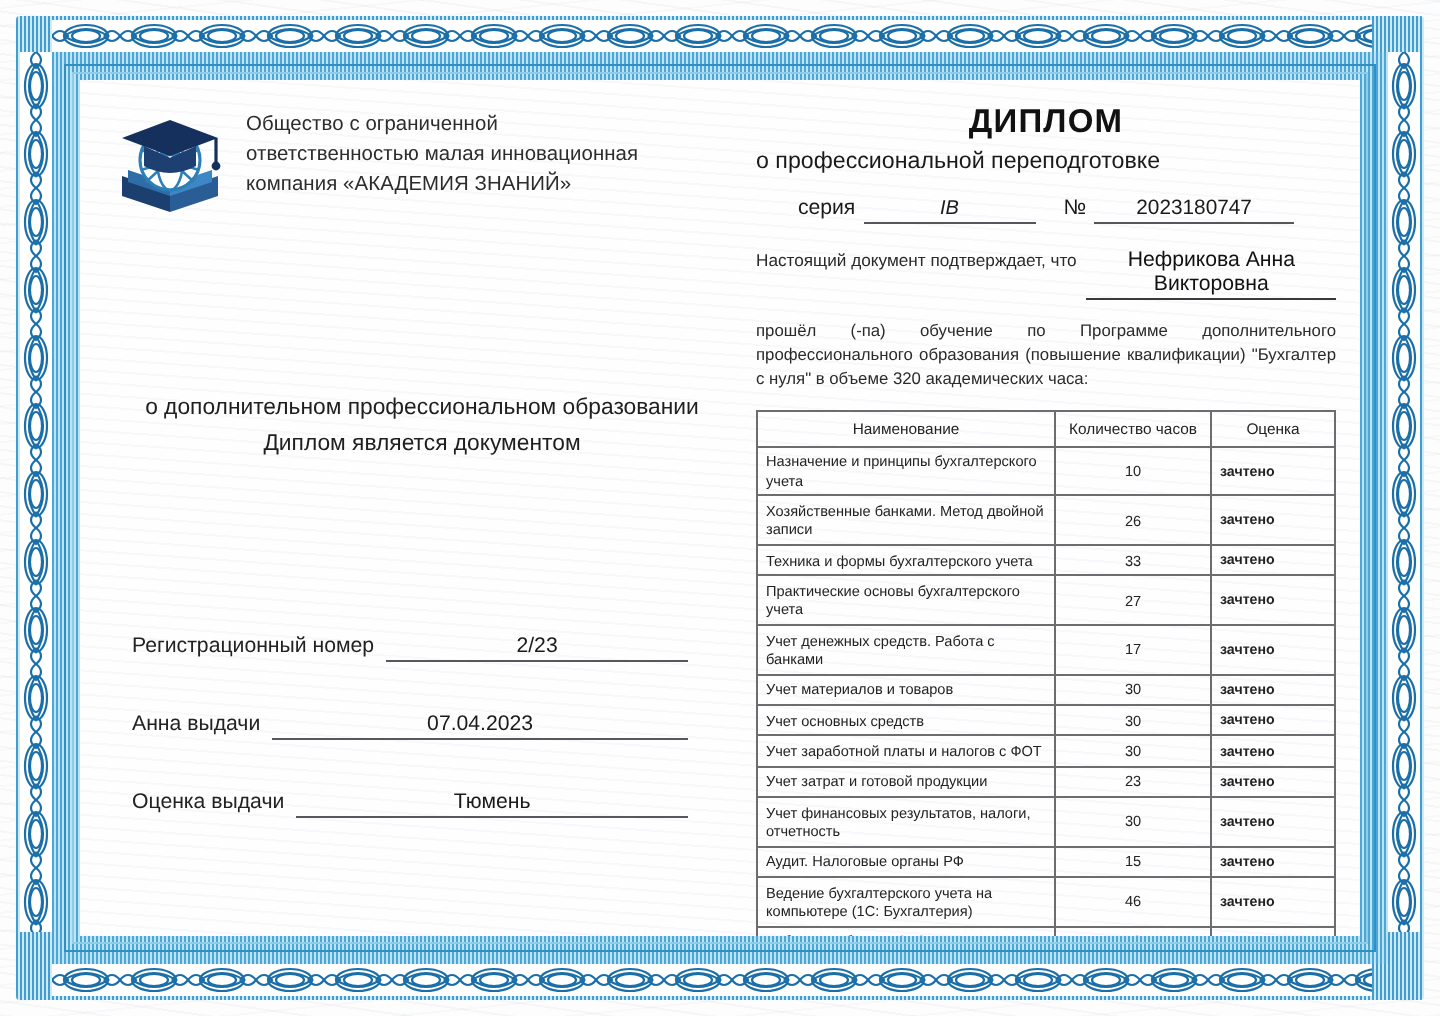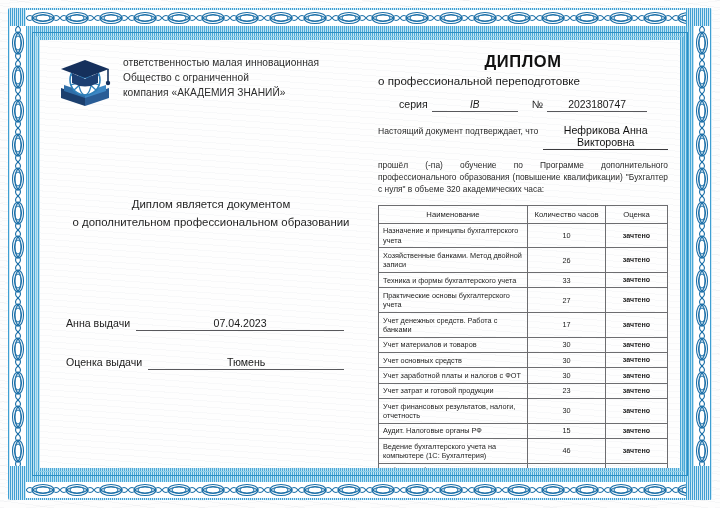--- a/index.html
+++ b/index.html
@@ -287,21 +287,21 @@
     vertical-align: middle;
   }
   table.courses th {
     font-size: 7.7px;
     font-weight: normal;
     text-align: center;
     padding: 4px 3px;
   }
   td.c-name { text-align: left; line-height: 1.28; }
   td.c-hours { text-align: center; width: 78px; }
-  td.c-grade { text-align: center; width: 62px; font-weight: bold; font-size: 7.1px; }
+  td.c-grade { width: 62px; font-weight: bold; font-size: 7.1px; }
   th.h-hours { width: 78px; }
   th.h-grade { width: 62px; }
 </style>
 </head>
 <body>
 
 <div class="page">
 
   <div class="frame frame-outer">
     <div class="frame-outer-inner"></div>
@@ -373,32 +373,36 @@
                 <path d="M41 17 L17 39"></path>
               </g>
 
               <path d="M29 8 L53 17 L29 26 L5 17 Z" fill="#15305c"></path>
               <path d="M16 21 L16 31 Q29 38 42 31 L42 21 L29 27 Z" fill="#1d3f72"></path>
               <path d="M52 17 L52 30" stroke="#15305c" stroke-width="1.6" fill="none"></path>
               <circle cx="52" cy="31" r="2.2" fill="#15305c"></circle>
             </svg>
           </div>
           <div class="org-text">
+            <div>Общество с ограниченной</div>
             <div>ответственностью малая инновационная</div>
-            <div>Общество с ограниченной</div>
             <div>компания «АКАДЕМИЯ ЗНАНИЙ»</div>
           </div>
         </div>
 
         <div class="statement">
+          <div>о дополнительном профессиональном образовании</div>
           <div>Диплом является документом</div>
-          <div>о дополнительном профессиональном образовании</div>
         </div>
 
         <div class="fields">
+          <div class="field-row">
+            <span class="field-label">Регистрационный номер</span>
+            <span class="field-line">2/23</span>
+          </div>
           <div class="field-row">
             <span class="field-label">Анна выдачи</span>
             <span class="field-line">07.04.2023</span>
           </div>
           <div class="field-row">
             <span class="field-label">Оценка выдачи</span>
             <span class="field-line">Тюмень</span>
           </div>
         </div>
 

